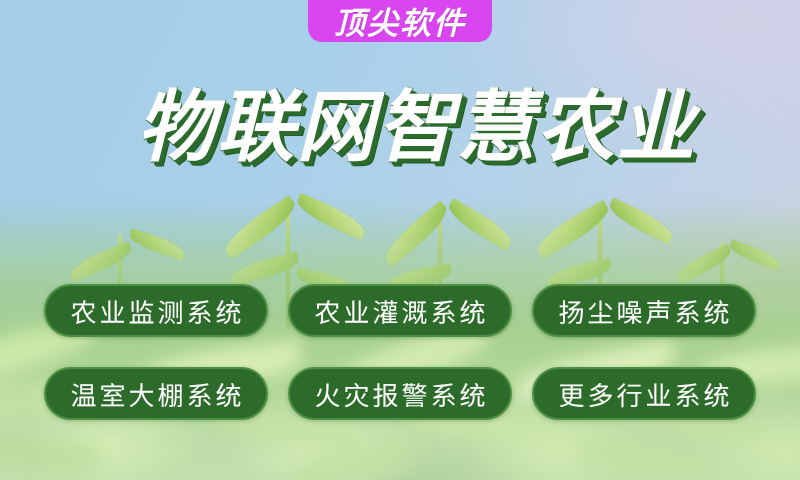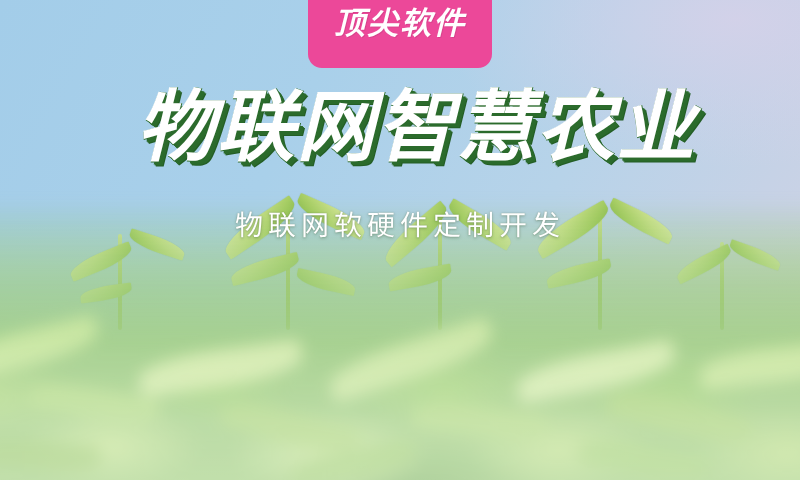--- a/index.html
+++ b/index.html
@@ -88,23 +88,23 @@
   }
 
   
   .content { position: absolute; inset: 0; }
 
   .brand-badge {
     position: absolute;
     top: 0;
     left: 50%;
     transform: translateX(-50%);
-    background: #ec4899;
+    background: #d946ef;
     border-radius: 0 0 14px 14px;
-    padding: 7px 26px 28px 26px;
+    padding: 7px 26px 2px 26px;
     color: #ffffff;
     font-size: 31px;
     font-weight: 700;
     letter-spacing: 2px;
     line-height: 1.08;
     font-style: italic;
     text-shadow: 1px 1px 0 rgba(0,0,0,0.08);
     white-space: nowrap;
   }
 
@@ -237,17 +237,28 @@
   </div>
 
   <div class="bg-haze"></div>
 
   <div class="content">
 
     <div class="brand-badge">顶尖软件</div>
 
     <div class="headline">物联网智慧农业</div>
 
-    <div class="subtitle">物联网软硬件定制开发</div>
-
+
+    <div class="tag-grid">
+      <div class="tag-row">
+        <div class="tag-pill">农业监测系统</div>
+        <div class="tag-pill">农业灌溉系统</div>
+        <div class="tag-pill">扬尘噪声系统</div>
+      </div>
+      <div class="tag-row">
+        <div class="tag-pill">温室大棚系统</div>
+        <div class="tag-pill">火灾报警系统</div>
+        <div class="tag-pill">更多行业系统</div>
+      </div>
+    </div>
 
   </div>
 </div>
 
 </body></html>

